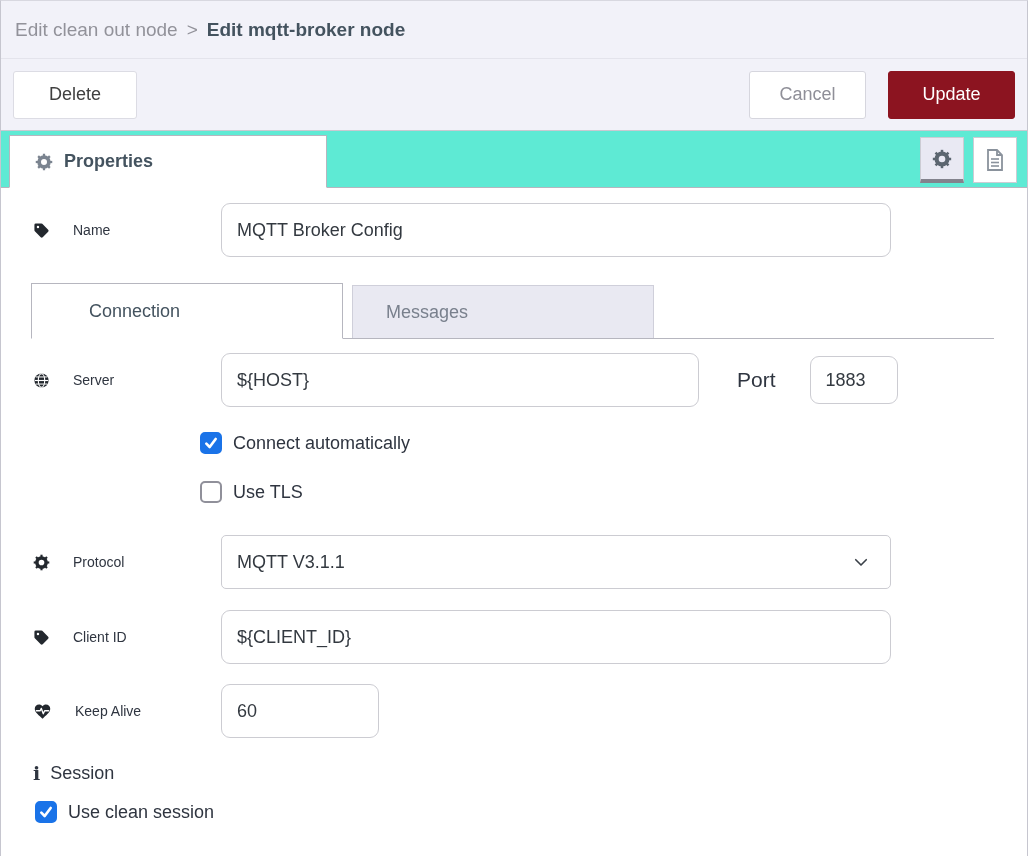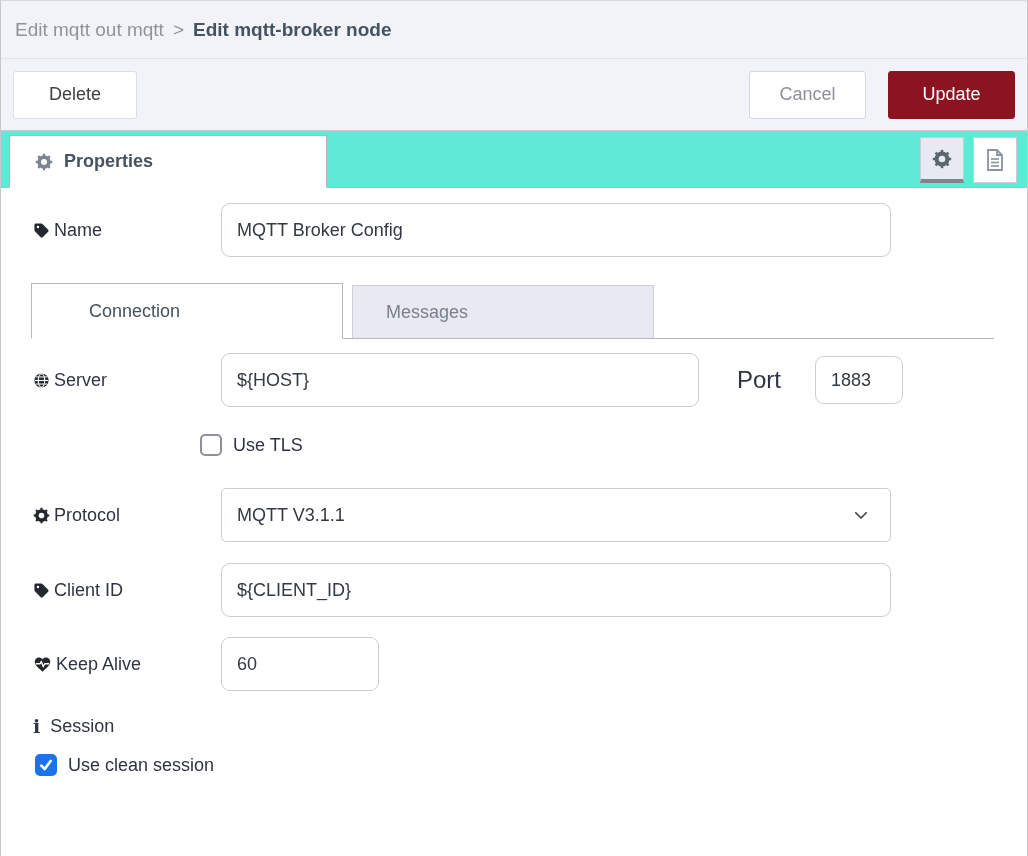--- a/index.html
+++ b/index.html
@@ -61,22 +61,22 @@
   .tool-btn {
     width: 44px; height: 46px; background: #fff;
     border: 1px solid #ccccd4; display: flex; align-items: center; justify-content: center;
     cursor: pointer;
   }
   .tool-btn.active { background: #e9e9f3; border-bottom: 4px solid #83838d; }
   
   .form { padding: 0 20px; }
   .frow { display: flex; align-items: center; }
   .flabel {
-    width: 200px; display: flex; align-items: center; gap: 4px;
-    padding-left: 12px; font-size: 18px; color: #2f3540; flex: none;
+    width: 200px; display: flex; align-items: center; gap: 23px;
+    padding-left: 12px; font-size: 14px; color: #2f3540; flex: none;
   }
   .tinput {
     height: 54px; border: 1px solid #ccccd2; border-radius: 9px;
     font-size: 18px; color: #333940; padding: 0 15px;
     font-family: "Liberation Sans", sans-serif; background: #fff; outline: none;
   }
   .row-name { margin-top: 15px; }
   .w-main { width: 670px; }
   
   .subtabs {
@@ -95,21 +95,21 @@
     height: 56px; background: #fff;
     border: 1px solid #b6b6bf; border-bottom: 1px solid #fff;
     margin-bottom: -1px; font-weight: normal; color: #44535f;
     padding-left: 57px;
   }
   .st-connection { width: 312px; }
   .st-security { width: 308px; margin-left: 8px; }
   .st-messages { width: 302px; margin-left: 9px; }
   .row-server { margin-top: 14px; }
   .w-server { width: 478px; }
-  .port-label { font-size: 24px; color: #2f3540; margin-left: 38px; }
+  .port-label { font-size: 21px; color: #2f3540; margin-left: 38px; }
   .w-port { width: 88px; height: 48px; margin-left: 34px; }
   
   .cbrow { display: flex; align-items: center; }
   .cbrow-1 { margin-top: 25px; margin-left: 179px; }
   .cbrow-2 { margin-top: 27px; margin-left: 179px; }
   .cbrow-3 { margin-top: 17px; margin-left: 14px; }
   .checkbox {
     width: 22px; height: 22px; border-radius: 5px; flex: none;
     background: #fff; border: 2px solid #90909a; cursor: pointer;
     display: flex; align-items: center; justify-content: center;
@@ -138,21 +138,21 @@
   }
   .icn { display: inline-flex; flex: none; }
   svg { display: block; }
 </style>
 </head>
 <body>
 
 <div class="dialog">
 
   <div class="hdr">
-    <span class="crumb-parent">Edit mqtt out mqtt</span>
+    <span class="crumb-parent">Edit clean out node</span>
     <span class="crumb-sep">&gt;</span>
     <span class="crumb-current">Edit mqtt-broker node</span>
   </div>
 
   <div class="btnbar">
     <button class="btn btn-delete">Delete</button>
     <div class="btnbar-spacer"></div>
     <button class="btn btn-cancel">Cancel</button>
     <button class="btn btn-update">Update</button>
   </div>
@@ -243,20 +243,30 @@
             <line x1="4" y1="17" x2="20" y2="17" stroke="#fff" stroke-width="1.4"></line>
           </svg>
         </span>
         <span>Server</span>
       </div>
       <input class="tinput w-server" type="text" value="${HOST}" style="">
       <span class="port-label">Port</span>
       <input class="tinput w-port" type="text" value="1883" style="">
     </div>
 
+    <div class="cbrow cbrow-1">
+      <div class="checkbox checked">
+        <span class="icn">
+          <svg width="16" height="16" viewBox="0 0 24 24">
+            <polyline points="5,13 10,18 19,6" fill="none" stroke="#fff" stroke-width="4" stroke-linecap="round" stroke-linejoin="round"></polyline>
+          </svg>
+        </span>
+      </div>
+      <span class="cb-label">Connect automatically</span>
+    </div>
 
     <div class="cbrow cbrow-2">
       <div class="checkbox"></div>
       <span class="cb-label">Use TLS</span>
     </div>
 
     <div class="frow row-protocol">
       <div class="flabel">
         <span class="icn">
           <svg width="17" height="17" viewBox="0 0 24 24">

